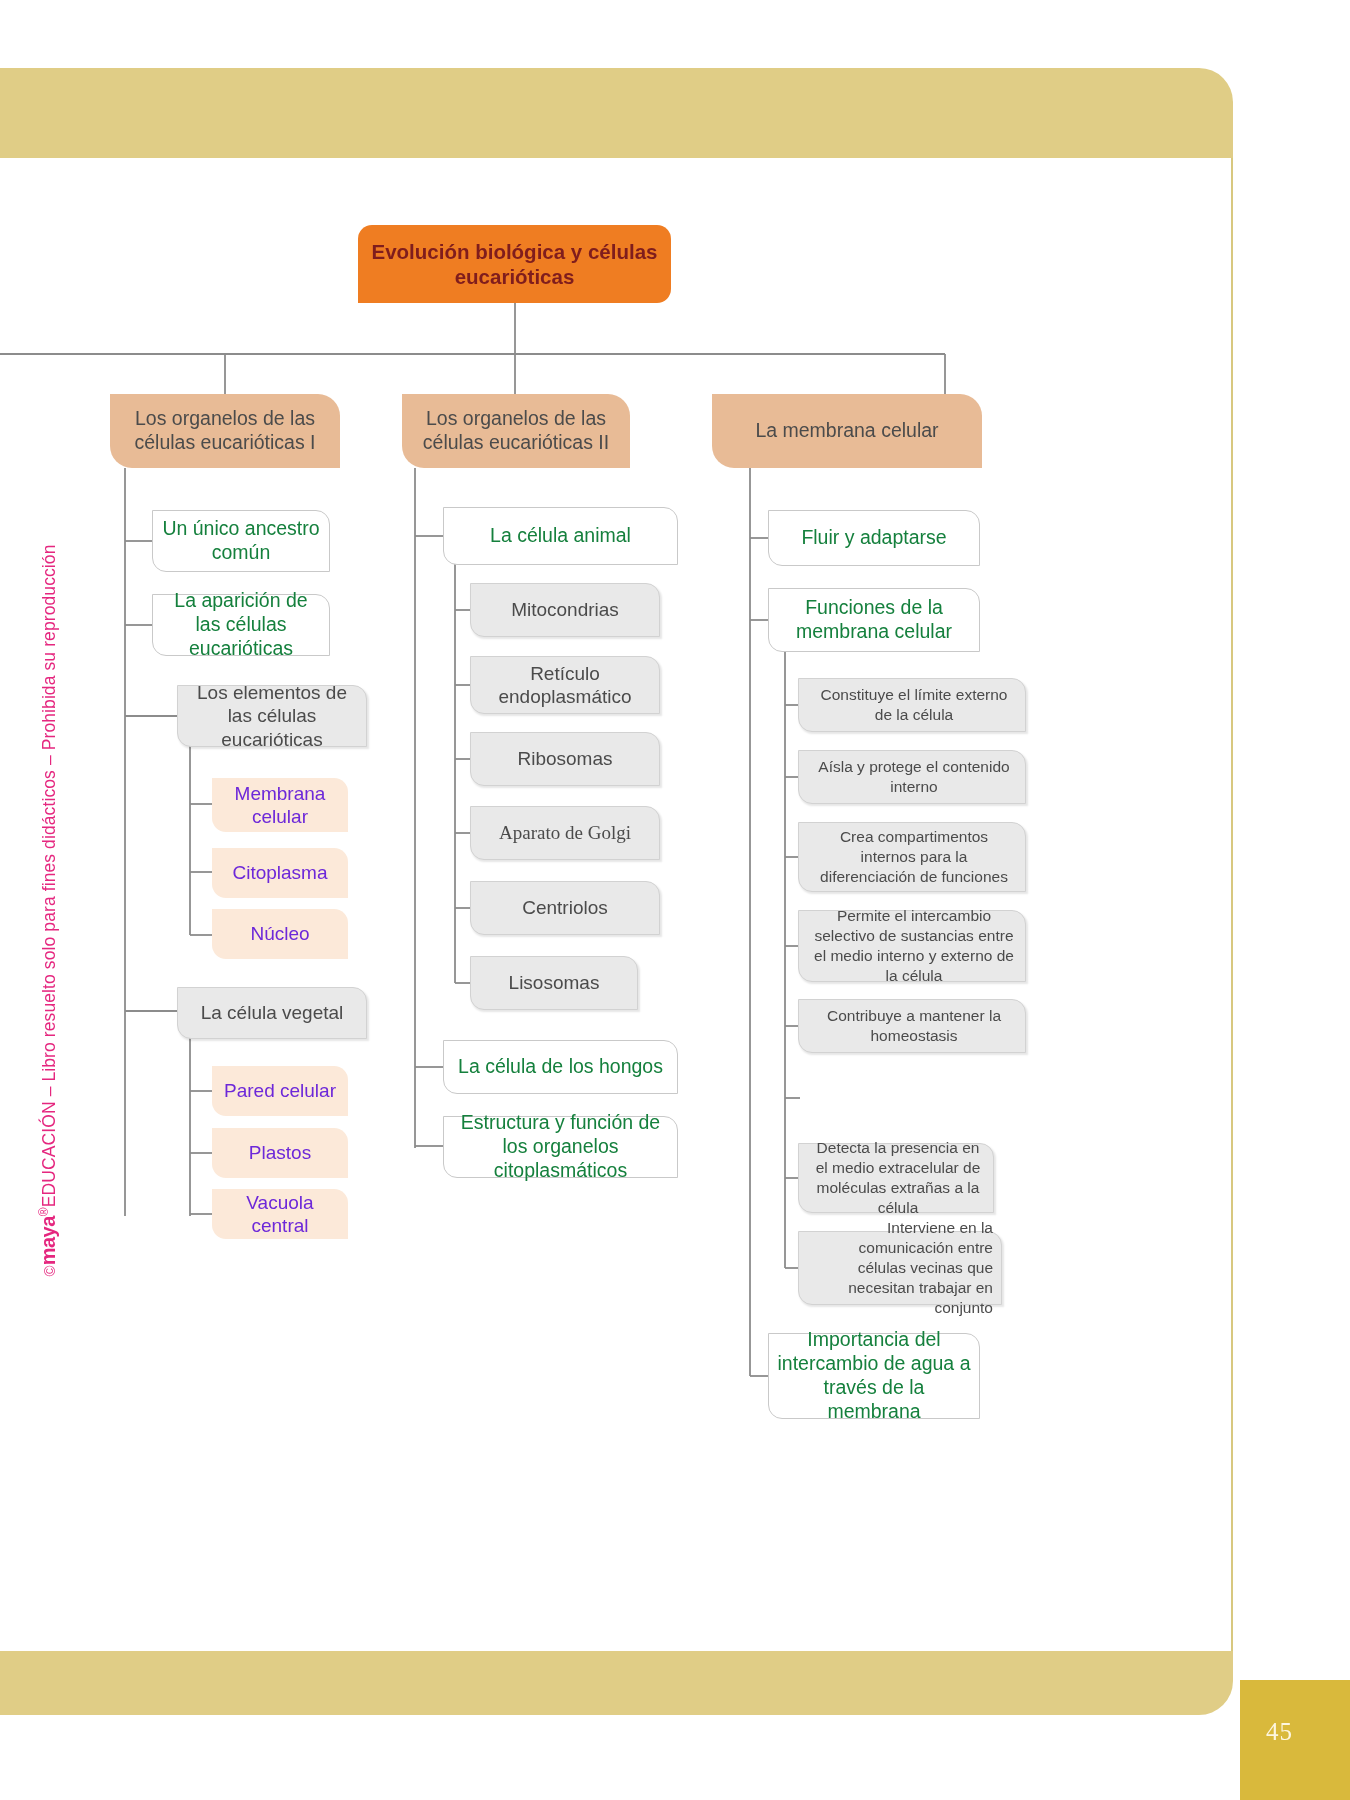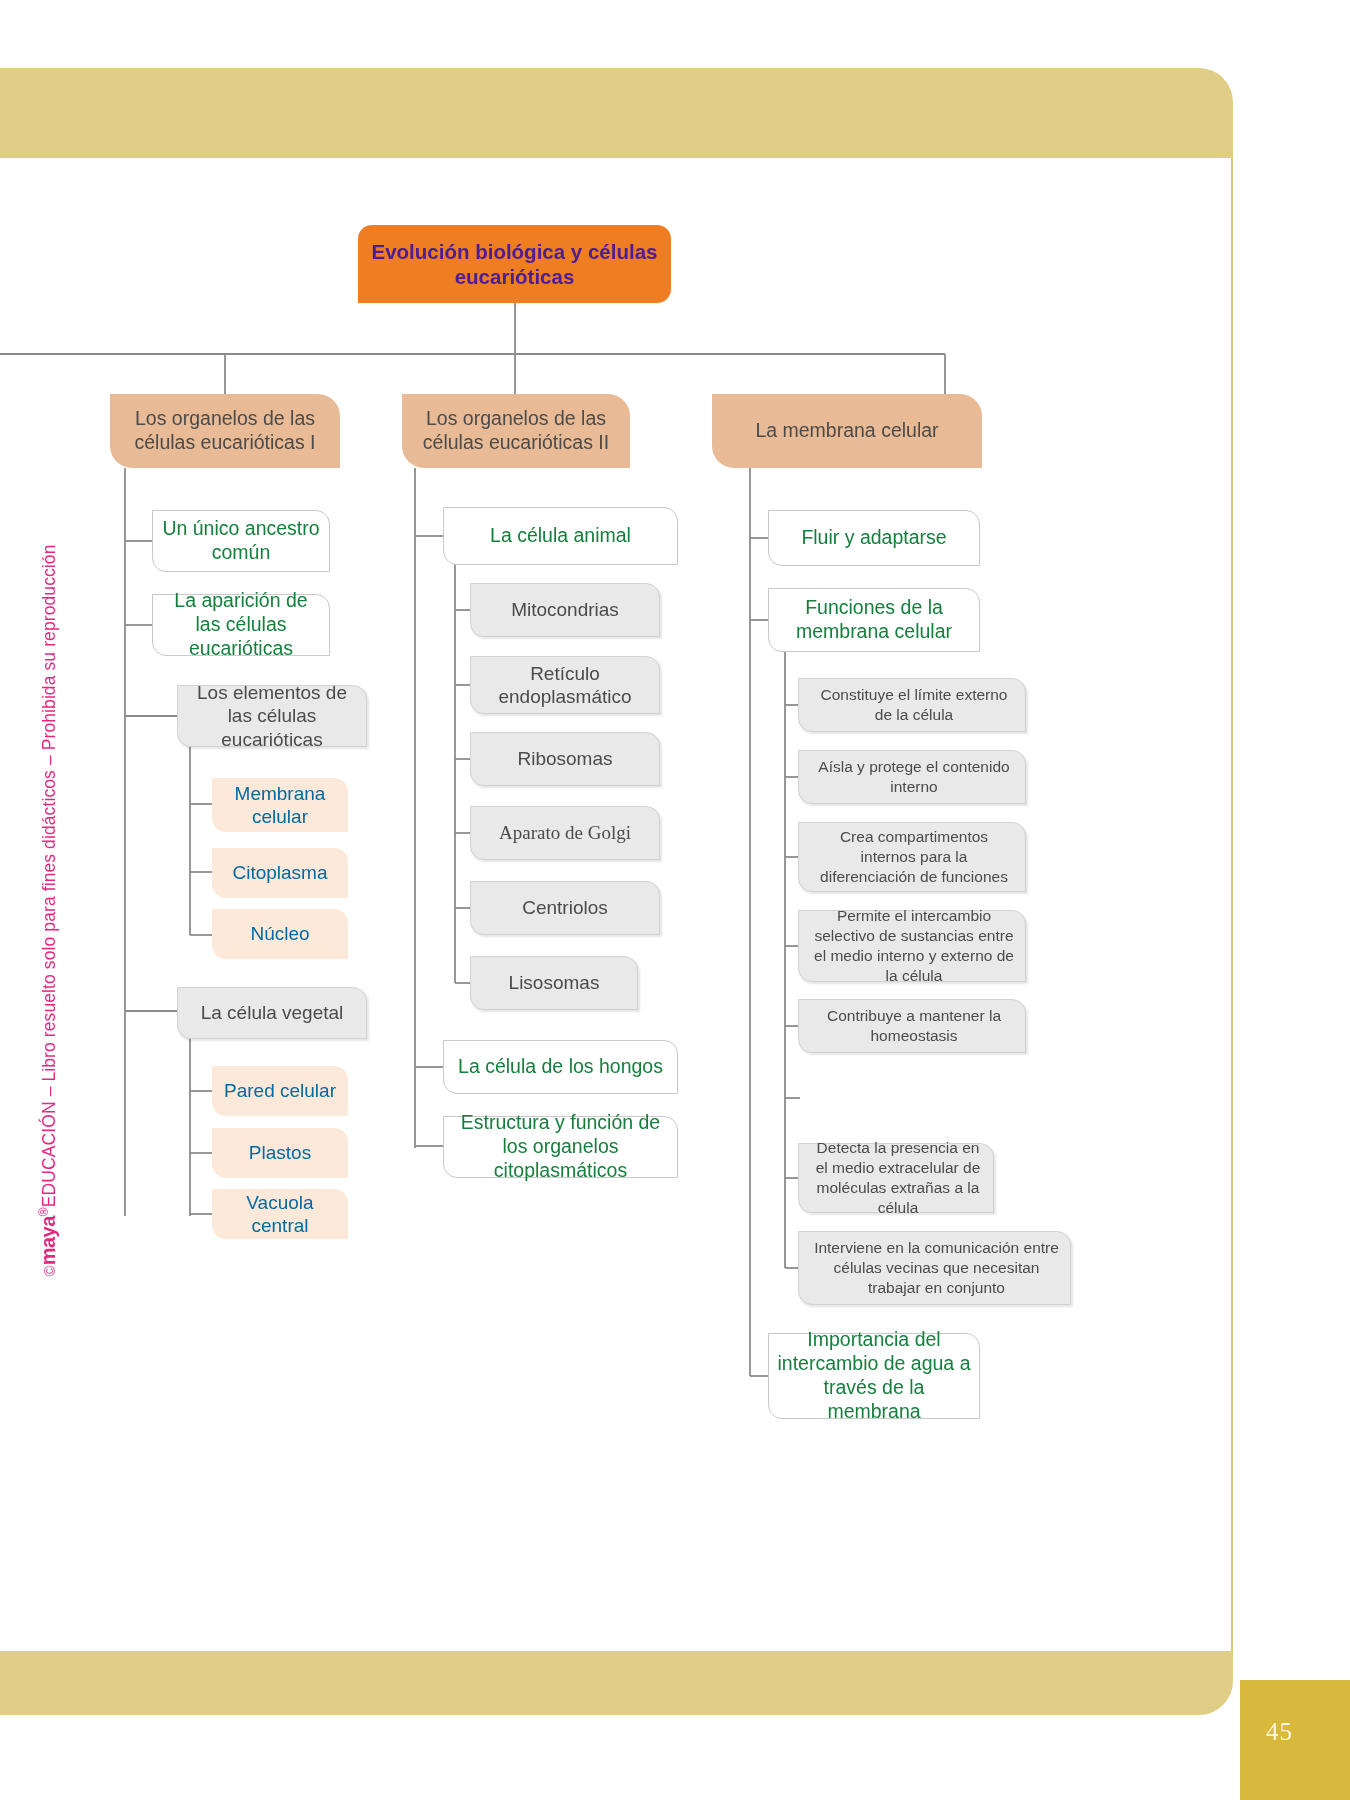--- a/index.html
+++ b/index.html
@@ -54,21 +54,21 @@
 
   .node{
     position:absolute;box-sizing:border-box;
     display:flex;align-items:center;justify-content:center;
     text-align:center;line-height:1.22;
     padding:4px 8px;
   }
 
   
   .lvl1{
-    background:#ef7d22;color:#4c1d95;font-weight:bold;font-size:20.5px;
+    background:#ef7d22;color:#7f1d1d;font-weight:bold;font-size:20.5px;
     border-radius:14px 14px 14px 0;
   }
   
   .lvl2{
     background:#e8bb96;color:#4b4b4b;font-size:19.5px;
     border-radius:0 22px 0 22px;
   }
   
   .lvl3{
     background:#ffffff;color:#15803d;font-size:19.5px;
@@ -77,21 +77,21 @@
   
   .lvl4{
     background:#e9e9e9;color:#4b4b4b;font-size:19px;
     border:1.2px solid #d2d2d2;border-radius:0 14px 0 14px;
     box-shadow:1.5px 2px 2px rgba(0,0,0,.10);
   }
   
   .lvl4.small{font-size:15.5px;line-height:1.28;padding-left:12px;}
   
   .lvl5{
-    background:#fce9d9;color:#0369a1;font-size:19px;
+    background:#fce9d9;color:#6d28d9;font-size:19px;
     border-radius:0 14px 0 14px;
   }
 </style>
 </head>
 <body>
 
 <div id="page">
 
   <div class="band-top"></div>
   <div class="content-frame"></div>
@@ -200,18 +200,18 @@
     <div class="node lvl3" style="left:768px;top:352px;width:212px;height:56px;">Fluir y adaptarse</div>
 
     <div class="node lvl3" style="left:768px;top:430px;width:212px;height:64px;">Funciones de la membrana celular</div>
 
     <div class="node lvl4 small" style="left:798px;top:520px;width:228px;height:54px;">Constituye el límite externo de la célula</div>
     <div class="node lvl4 small" style="left:798px;top:592px;width:228px;height:54px;">Aísla y protege el contenido interno</div>
     <div class="node lvl4 small" style="left:798px;top:664px;width:228px;height:70px;">Crea compartimentos internos para la diferenciación de funciones</div>
     <div class="node lvl4 small" style="left:798px;top:752px;width:228px;height:72px;">Permite el intercambio selectivo de sustancias entre el medio interno y externo de la célula</div>
     <div class="node lvl4 small" style="left:798px;top:841px;width:228px;height:54px;">Contribuye a mantener la homeostasis</div>
     <div class="node lvl4 small" style="left:798px;top:985px;width:196px;height:70px;">Detecta la presencia en el medio extracelular de moléculas extrañas a la célula</div>
-    <div class="node lvl4 small" style="left:798px;top:1073px;width:273px;height:74px;">Interviene en la comunicación entre células vecinas que necesitan trabajar en conjunto</div>
+    <div class="node lvl4 small" style="left:798px;top:1073px;width:204px;height:74px;text-align:right;">Interviene en la comunicación entre células vecinas que necesitan trabajar en conjunto</div>
 
     <div class="node lvl3" style="left:768px;top:1175px;width:212px;height:86px;">Importancia del intercambio de agua a través de la membrana</div>
 
   </div>
 </div>
 
 </body></html>

